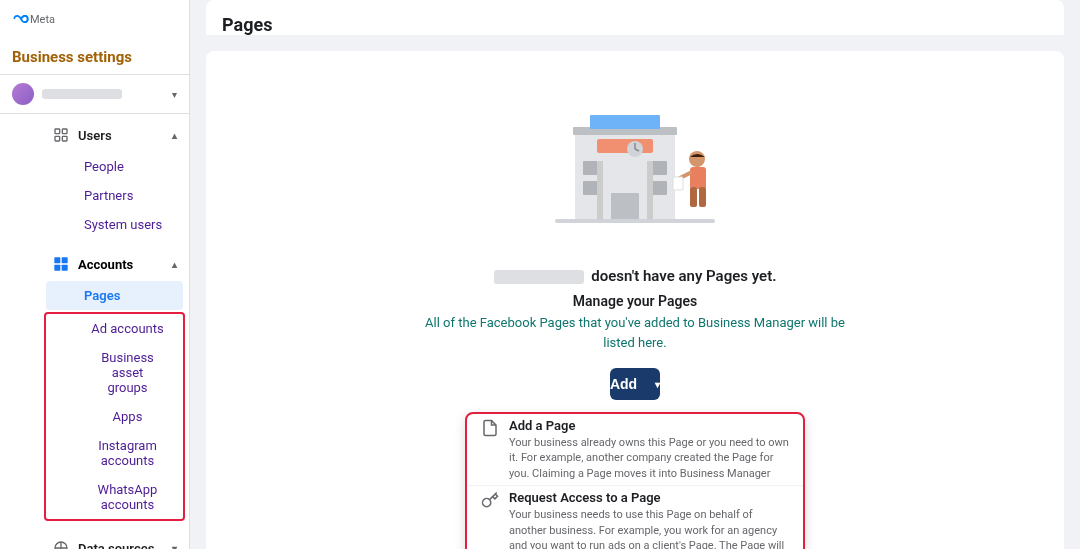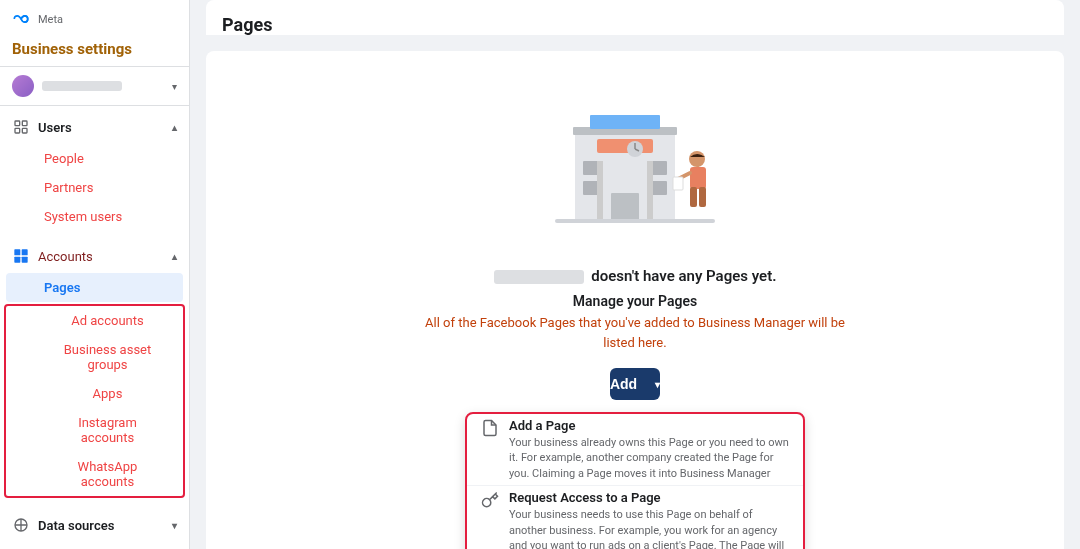--- a/index.html
+++ b/index.html
@@ -16,22 +16,22 @@
       height: 549px;
       overflow-y: auto;
     }
     .sidebar-header {
       padding: 10px 12px 8px;
       border-bottom: 1px solid #dddfe2;
     }
     .meta-logo {
       display: flex;
       align-items: center;
-      gap: 8px;
-      margin-bottom: 12px;
+      gap: 0;
+      margin-bottom: 20px;
     }
     .meta-logo-icon {
       width: 18px;
       height: 18px;
     }
     .meta-logo-text {
       font-size: 11px;
       color: #65676b;
     }
     .business-settings-title {
@@ -66,20 +66,21 @@
       align-items: center;
     }
     .chevron-down {
       font-size: 10px;
       color: #65676b;
     }
 
     
     .nav-section {
       padding: 4px 0;
+      margin-left: 40px;
     }
     .nav-section-header {
       display: flex;
       align-items: center;
       justify-content: space-between;
       padding: 8px 12px;
       cursor: pointer;
       font-size: 13px;
       font-weight: 600;
       color: #1c1e21;
@@ -95,21 +96,21 @@
       display: inline-flex;
       align-items: center;
       justify-content: center;
       color: #65676b;
     }
     .nav-icon.blue { color: #1877f2; }
     .nav-item {
       padding: 7px 12px 7px 38px;
       cursor: pointer;
       font-size: 13px;
-      color: #ef4444;
+      color: #4c1d95;
       border-radius: 4px;
       margin: 0 6px;
     }
     .nav-item.active {
       background: #e7f0fd;
       color: #1877f2;
       font-weight: 600;
     }
     .nav-chevron {
       font-size: 10px;
@@ -162,21 +163,21 @@
       display: inline-block;
       width: 90px;
       height: 14px;
       background: #dddfe2;
       border-radius: 3px;
       vertical-align: middle;
       margin-right: 4px;
     }
     .empty-subtitle {
       font-size: 13px;
-      color: #c2410c;
+      color: #0f766e;
       text-align: center;
       line-height: 1.5;
       margin-bottom: 16px;
     }
     .manage-label {
       font-size: 14px;
       font-weight: 600;
       color: #1c1e21;
       margin-bottom: 4px;
     }
@@ -294,21 +295,21 @@
     <div class="nav-section-header">
       <div class="nav-section-header-inner">
         <span class="nav-icon blue">
           <svg width="16" height="16" viewBox="0 0 24 24" fill="#1877f2">
             <rect x="2" y="2" width="9" height="9" rx="1"></rect>
             <rect x="13" y="2" width="9" height="9" rx="1"></rect>
             <rect x="2" y="13" width="9" height="9" rx="1"></rect>
             <rect x="13" y="13" width="9" height="9" rx="1"></rect>
           </svg>
         </span>
-        <span style="color:#7f1d1d;font-weight:400;">Accounts</span>
+        <span style="color:#000000;font-weight:700;">Accounts</span>
       </div>
       <span class="nav-chevron">▴</span>
     </div>
     <div class="nav-item active">Pages</div>
 
     <div style="border: 2px solid #e41e3f; margin: 2px 4px; border-radius: 4px; text-align: center;">
       <div class="nav-item">Ad accounts</div>
       <div class="nav-item">Business asset groups</div>
       <div class="nav-item">Apps</div>
       <div class="nav-item">Instagram accounts</div>

